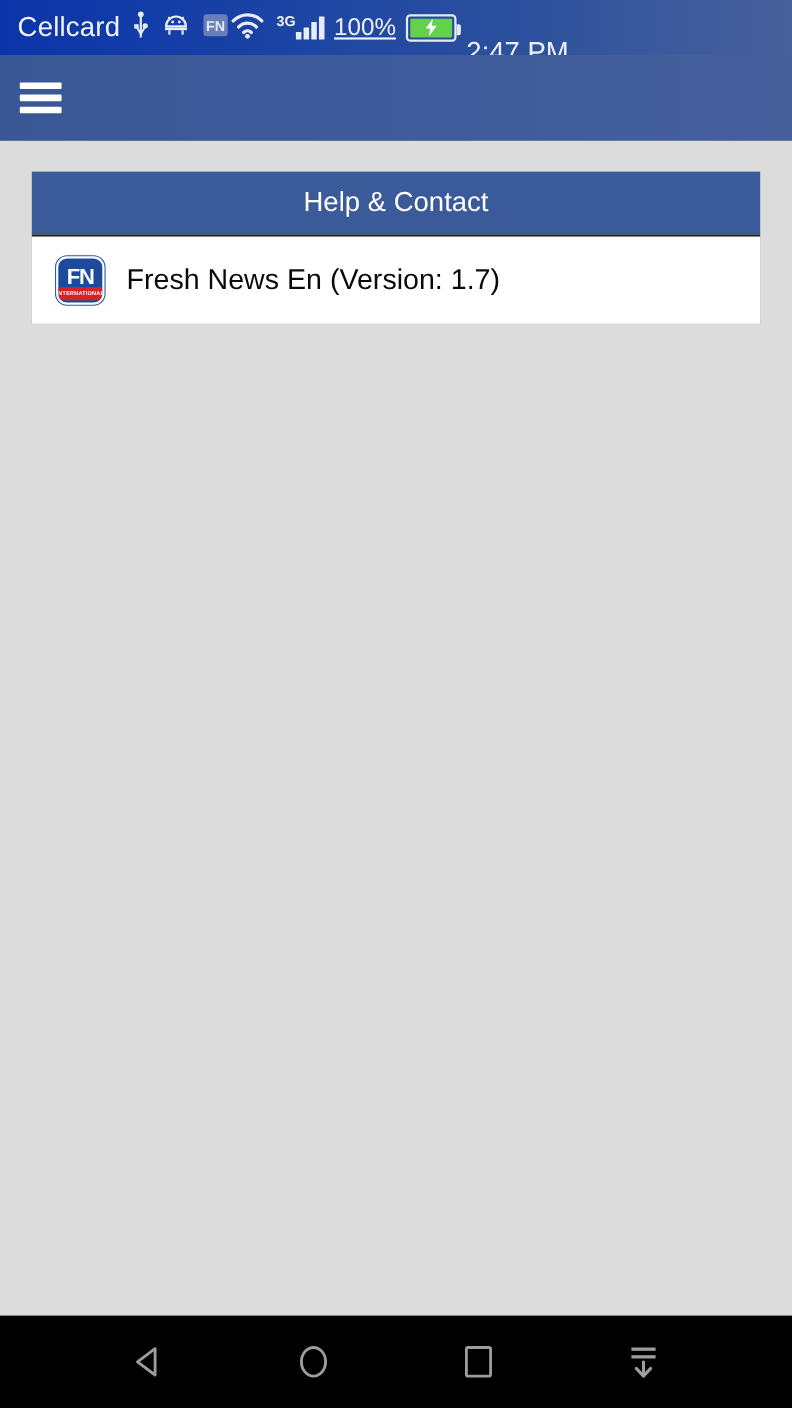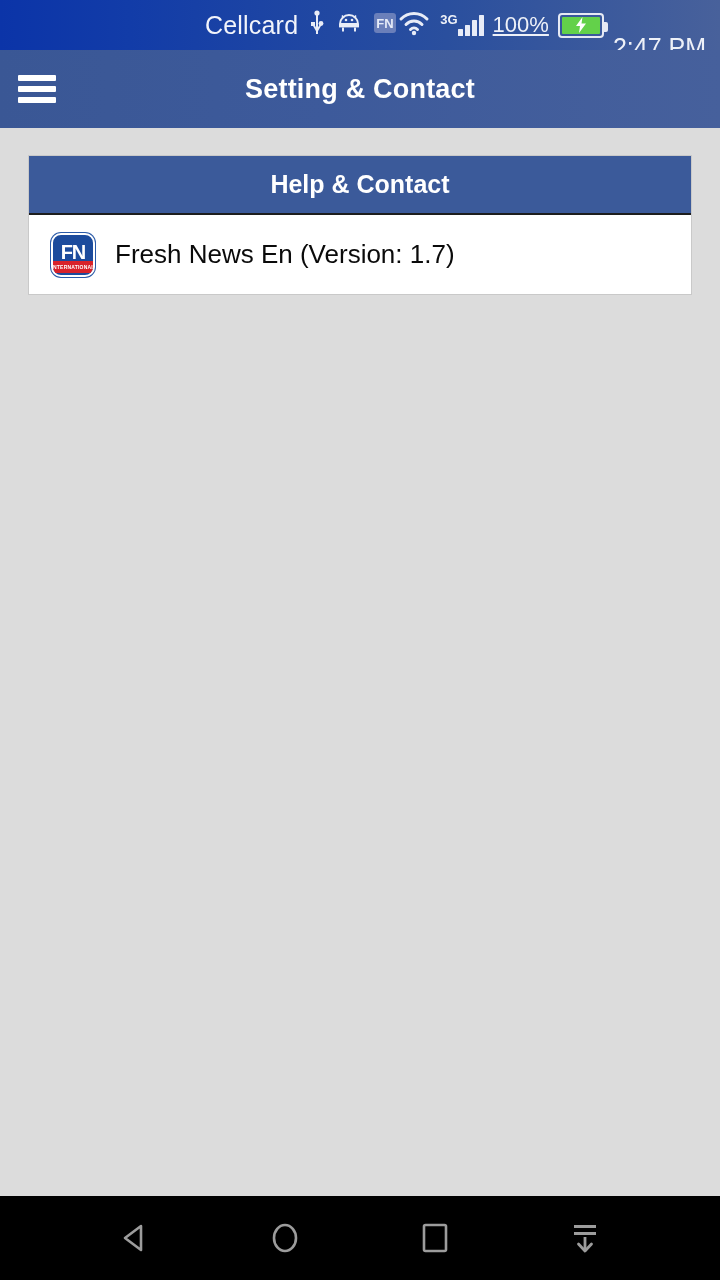--- a/index.html
+++ b/index.html
@@ -8,21 +8,21 @@
     background:#dcdcdc;
     font-family:"Liberation Sans", sans-serif;
     overflow:hidden;
   }
   #screen { position:relative; width:720px; height:1280px; background:#dcdcdc; }
 
   
   .status-bar{
     position:absolute; top:0; left:0; width:720px; height:50px;
     background:linear-gradient(90deg,#0b34a8 0%,#123ca8 18%,#2a4f9e 62%,#48619b 100%);
-    display:flex; align-items:center; justify-content:flex-end;
+    display:flex; align-items:center; justify-content:flex-start;
     padding:0 14px 0 16px; color:#fff;
   }
   .sb-left{ display:flex; align-items:center; gap:11px; }
   .carrier{ font-size:25px; letter-spacing:.2px; color:#f2f4fb; }
   .sb-right{ display:flex; align-items:center; gap:9px; }
   .batt-pct{ font-size:22px; color:#eef1f8;text-decoration:underline; }
   .clock{ font-size:25px; color:#eef1f8;margin-top:44px; }
   .ic{ display:block; }
 
   
@@ -65,21 +65,21 @@
   }
 
   
   .card{
     position:absolute; top:155px; left:28px; width:664px;
     background:#ffffff; border:1px solid #c9c9c9;
   }
   .card-header{
     height:57px; background:#3b5a9a; color:#ffffff;
     display:flex; align-items:center; justify-content:center;
-    font-size:25px; font-weight:bold;
+    font-size:25px; font-weight:normal;
   }
   .row{
     height:81px; display:flex; align-items:center; background:#ffffff;
     border-top:2px solid #1d1d1d; padding:0 22px 0 22px; position:relative;
   }
   .row-icon{ width:58px; display:flex; align-items:center; justify-content:flex-start; }
   .row-label{ font-size:26px; color:#0a0a0a; flex:1; padding-left:6px; }
   .chev{ width:30px; display:flex; align-items:center; justify-content:center; }
 
   
@@ -181,21 +181,20 @@
       <span class="clock">2:47 PM</span>
     </div>
   </div>
 
   <div class="app-bar">
     <div class="hamburger">
       <span></span>
         <span></span>
         <span></span>
     </div>
-    <div class="app-title">Setting &amp; Contact</div>
   </div>
 
   <div class="card">
 
     <div class="card-header">Help &amp; Contact</div>
 
 
 
     <div class="row">
       <div class="row-icon">

